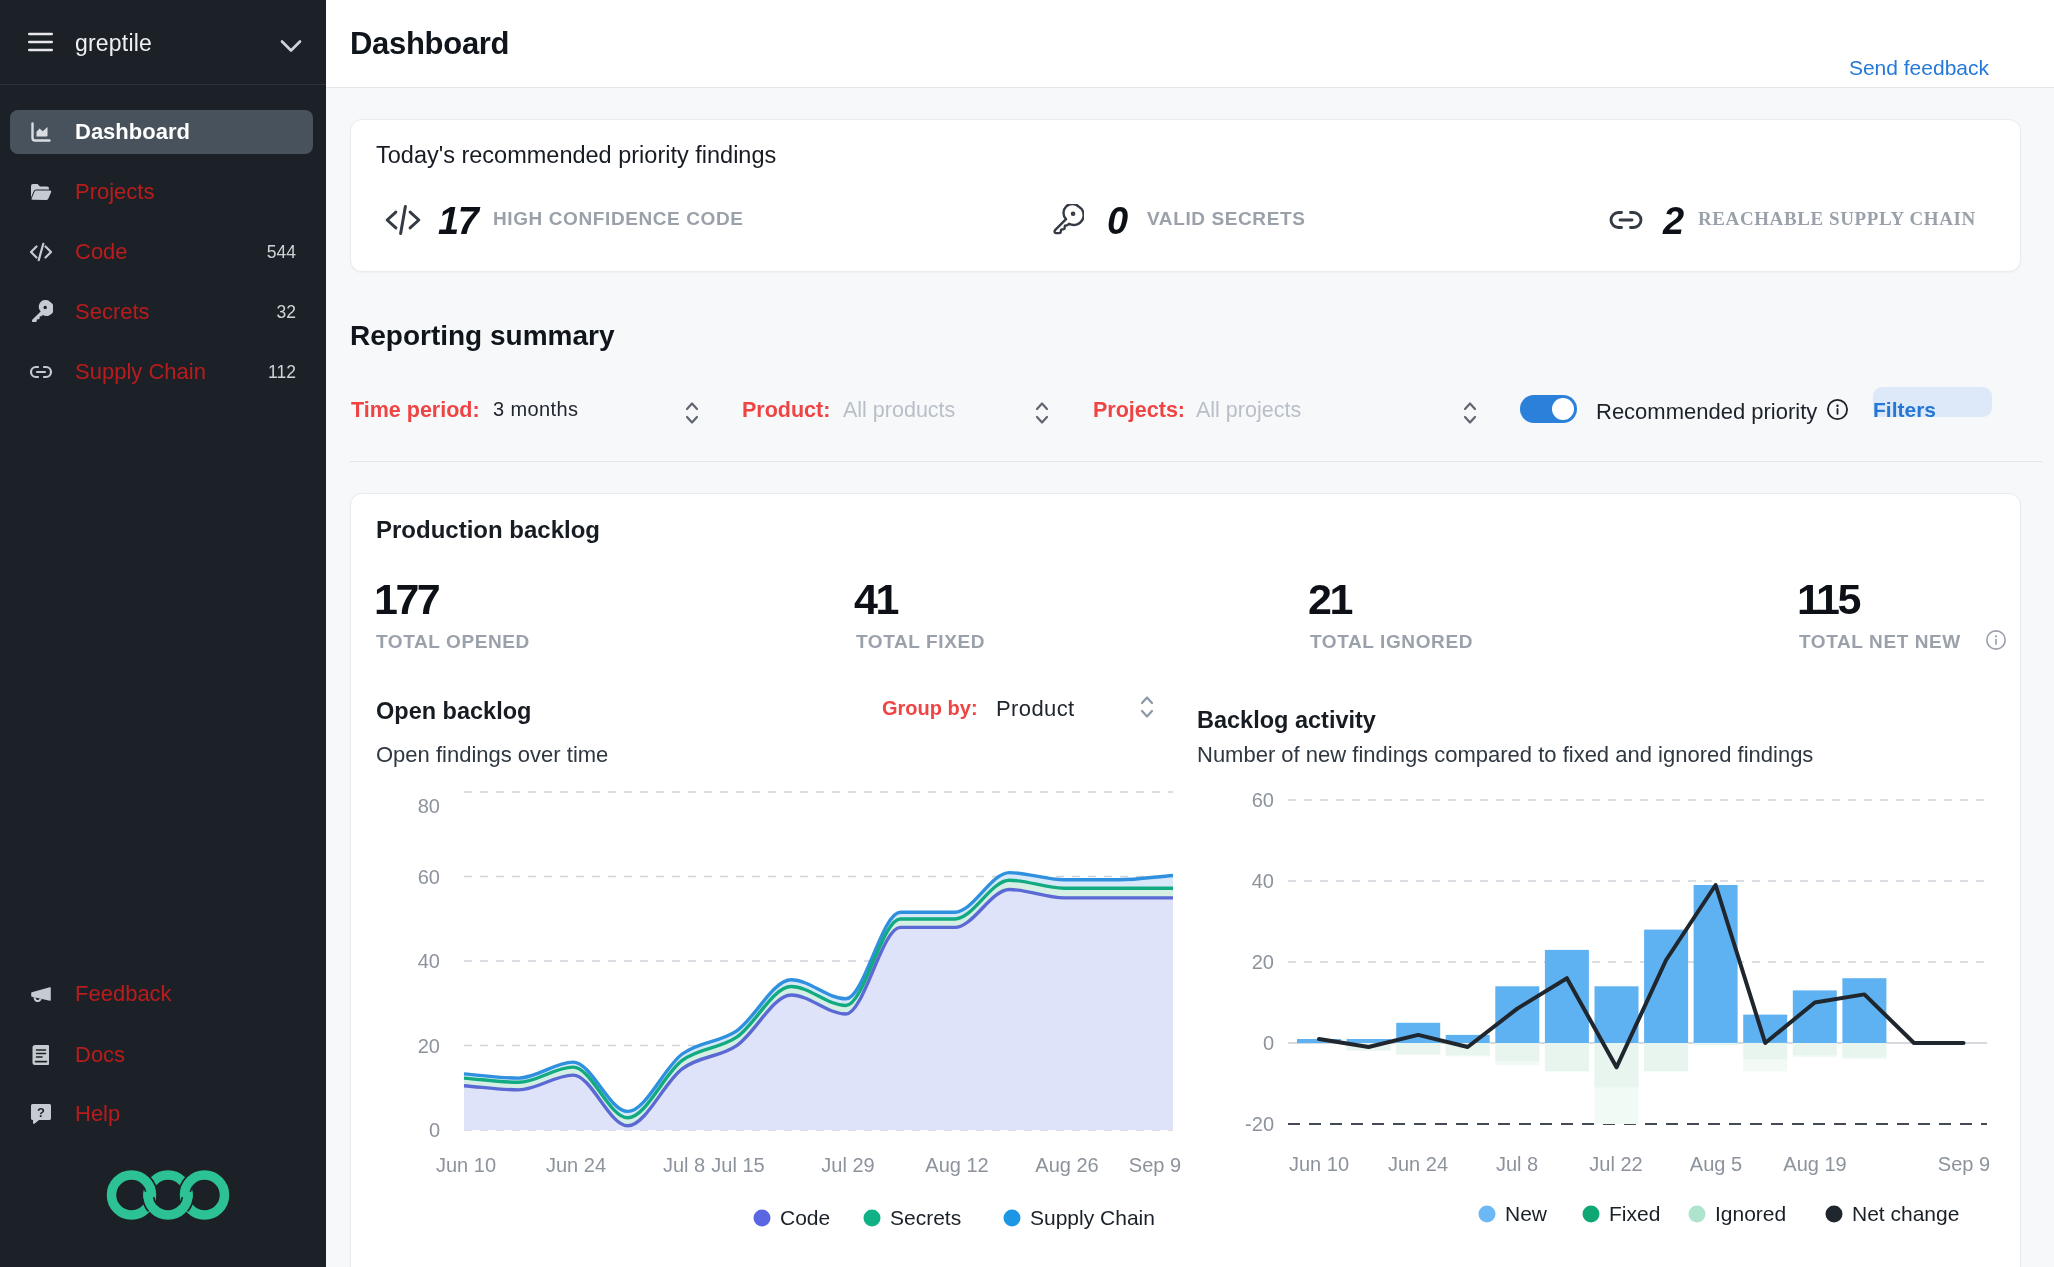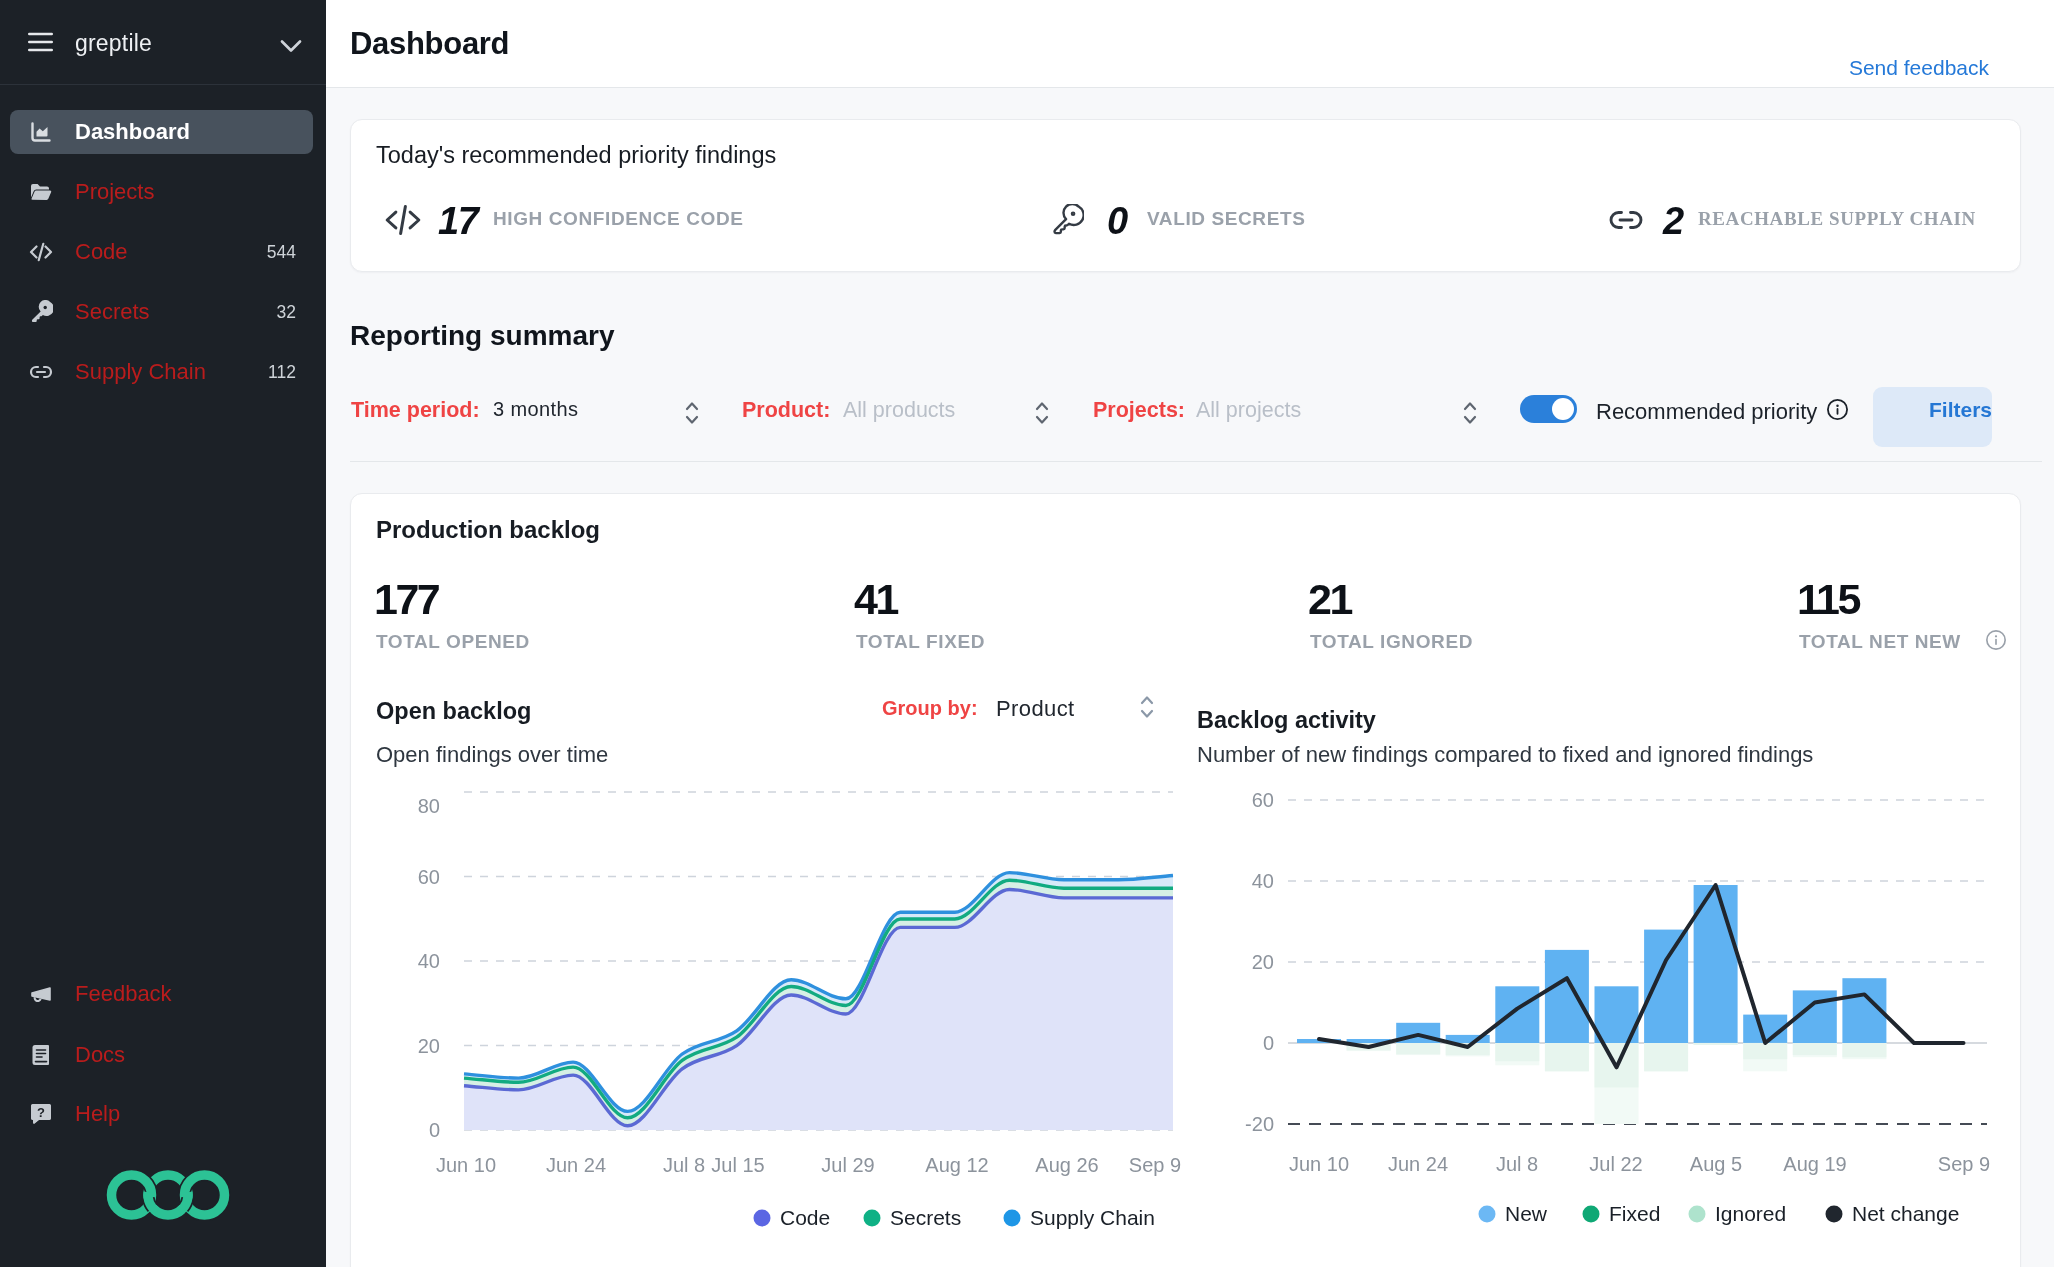--- a/index.html
+++ b/index.html
@@ -36,21 +36,21 @@
 
 #rsum { left:350px; top:320px; font-size:28px; font-weight:bold; color:#10151c; }
 
 
 .flabel { font-size:21.5px; font-weight:bold; color:#ef4444; }
 .fvalue { font-size:20px; color:#20262e; letter-spacing:0.4px; }
 .fplace { font-size:21.5px; color:#b9bfc8; }
 #toggle { left:1520px; top:395px; width:57px; height:28px; border-radius:14px; background:#2b80da; }
 #toggle .knob { position:absolute; right:3px; top:3px; width:22px; height:22px; border-radius:50%; background:#ffffff; }
 #recpri { left:1596px; top:399px; font-size:22px; color:#1c222a; }
-#filtersbtn { left:1873px; top:387px; width:119px; height:60px; border-radius:9px; background:#dde9f8; text-align:right; line-height:46px; font-size:21px; font-weight:bold; color:#2577d4; }
+#filtersbtn { left:1873px; top:387px; width:119px; height:30px; border-radius:9px; background:#dde9f8; text-align:left; line-height:46px; font-size:21px; font-weight:bold; color:#2577d4; }
 #fsep { left:350px; top:461px; width:1692px; height:1px; background:#e4e7ea; }
 
 #card2 { left:350px; top:493px; width:1671px; height:840px; }
 #c2title { left:376px; top:516px; font-size:24px; font-weight:bold; color:#171c23; }
 .secthead { font-size:23.5px; font-weight:bold; color:#171c23; }
 .sectsub { font-size:22px; color:#2f3740; }
 </style>
 </head>
 <body>
 <div class="abs" id="sidebar"></div>

